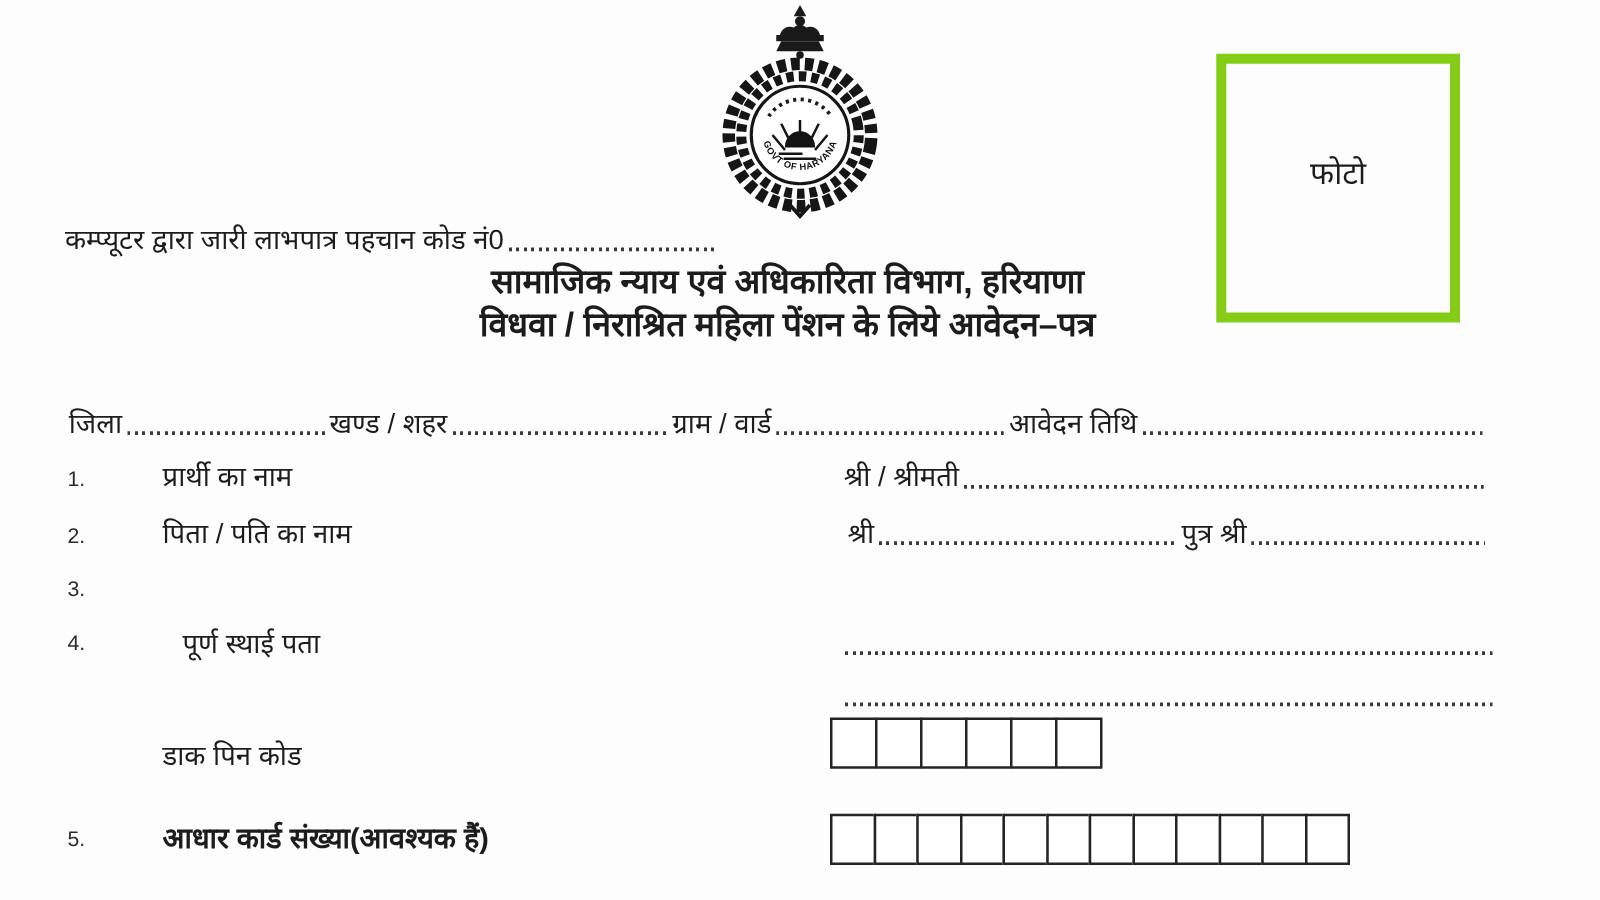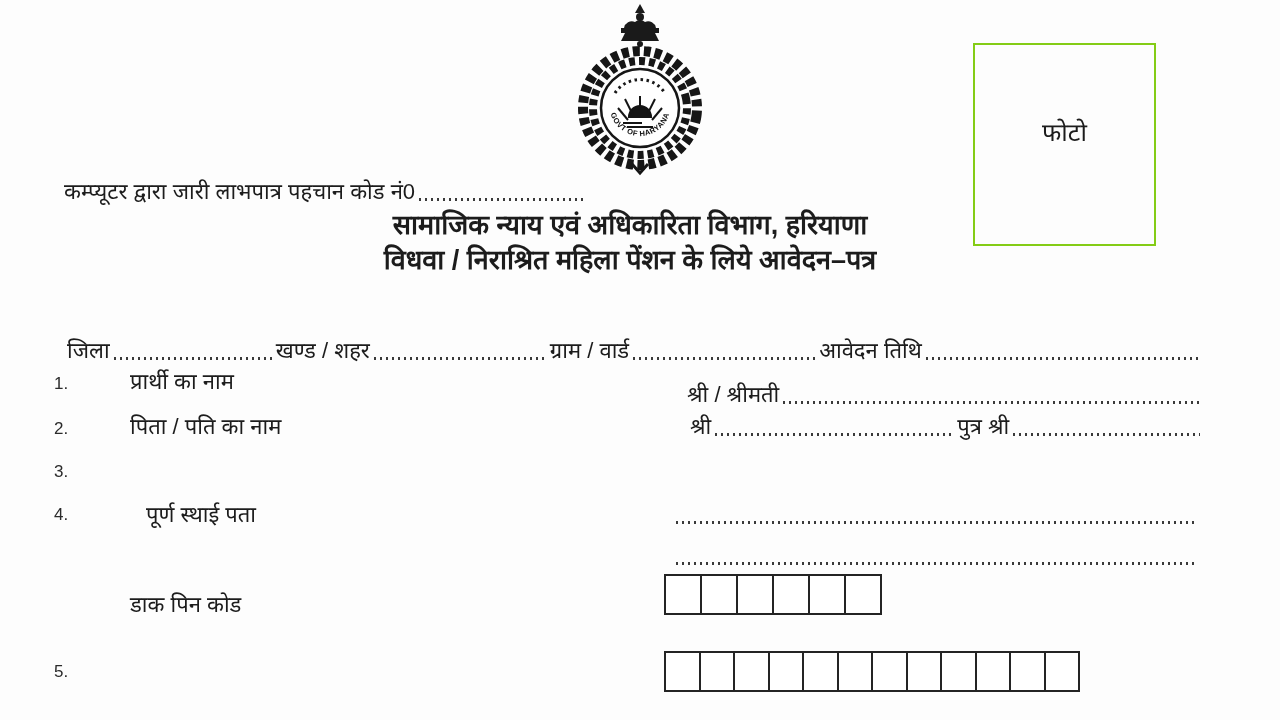--- a/index.html
+++ b/index.html
@@ -5,32 +5,32 @@
   html,body{margin:0;padding:0;background:#e8e8e8;}
   .page{
     position:relative;width:1280px;height:720px;margin:0 auto;
     background:#fdfdfd;overflow:hidden;color:#1c1c1c;
     font-family:"Liberation Sans","DejaVu Sans",sans-serif;
   }
   .abs{position:absolute;}
   .txt{font-size:22px;line-height:30px;white-space:nowrap;}
   .num{font-size:17px;line-height:24px;color:#2b2b2b;}
   .title{left:0;width:1260px;text-align:center;font-weight:bold;font-size:27px;line-height:34px;}
-  .flexrow{display:flex;align-items:flex-start;margin-left:12px;}
+  .flexrow{display:flex;align-items:flex-start;}
   .dots{
     height:3px;align-self:flex-end;margin:0 4px 6px 4px;
     background:repeating-linear-gradient(90deg,#3a3a3a 0 2.4px,transparent 2.4px 6px);
   }
   .dotline{
     height:3px;
     background:repeating-linear-gradient(90deg,#3a3a3a 0 2.4px,transparent 2.4px 6px);
   }
   .photo-box{
     left:973px;top:43px;width:179px;height:199px;
-    border:2px solid #84cc16;display:flex;align-items:center;justify-content:center;
+    border:8px solid #84cc16;display:flex;align-items:center;justify-content:center;
   }
   .photo-box span{font-size:25px;margin-top:-28px;}
   .boxes{display:flex;}
   .char-box{border:2px solid #242424;background:#fff;}
   .char-box + .char-box{margin-left:-2px;}
   .pin-boxes .char-box{width:34px;height:37px;}
   .aadhaar-boxes .char-box{width:32.5px;height:37px;}
   .bold-label{font-weight:bold;font-size:23px;}
   .prefix{white-space:nowrap;}
 </style>
@@ -78,34 +78,34 @@
   </div>
 
   <div class="abs flexrow txt" style="left:52px;top:177px;width:640px;">
     <span>कम्प्यूटर द्वारा जारी लाभपात्र पहचान कोड नं0</span>
     <span class="dots" style="width:168px;"></span>
   </div>
 
   <div class="abs title" style="top:208px;">सामाजिक न्याय एवं अधिकारिता विभाग, हरियाणा</div>
   <div class="abs title" style="top:243px;">विधवा / निराश्रित महिला पेंशन के लिये आवेदन–पत्र</div>
 
-  <div class="abs flexrow txt" style="left:55px;top:336px;width:1135px;">
+  <div class="abs flexrow txt" style="left:55px;top:324px;width:1135px;">
     <span>जिला</span>
     <span class="dots" style="width:158px;"></span>
     <span>खण्ड / शहर</span>
     <span class="dots" style="width:172px;"></span>
     <span>ग्राम / वार्ड</span>
     <span class="dots" style="width:182px;"></span>
     <span>आवेदन तिथि</span>
     <span class="dots" style="flex:1;"></span>
   </div>
 
   <div class="abs num" style="left:54px;top:372px;">1.</div>
   <div class="abs txt" style="left:130px;top:367px;">प्रार्थी का नाम</div>
-  <div class="abs flexrow txt" style="left:675px;top:380px;width:516px;">
+  <div class="abs flexrow txt" style="left:675px;top:367px;width:516px;">
     <span class="prefix">श्री / श्रीमती</span>
     <span class="dots" style="flex:1;"></span>
   </div>
 
   <div class="abs num" style="left:54px;top:417px;">2.</div>
   <div class="abs flexrow txt" style="left:678px;top:412px;width:514px;">
     <span class="prefix">श्री</span>
     <span class="dots" style="width:238px;"></span>
     <span class="prefix">पुत्र श्री</span>
     <span class="dots" style="flex:1;"></span>
@@ -123,20 +123,21 @@
   <div class="abs boxes pin-boxes" style="left:664px;top:574px;">
       <div class="char-box"></div>
       <div class="char-box"></div>
       <div class="char-box"></div>
       <div class="char-box"></div>
       <div class="char-box"></div>
       <div class="char-box"></div>
     </div>
 
   <div class="abs num" style="left:54px;top:660px;">5.</div>
+  <div class="abs txt bold-label" style="left:130px;top:655px;">आधार कार्ड संख्या(आवश्यक हैं)</div>
   <div class="abs boxes aadhaar-boxes" style="left:664px;top:651px;">
       <div class="char-box"></div>
       <div class="char-box"></div>
       <div class="char-box"></div>
       <div class="char-box"></div>
       <div class="char-box"></div>
       <div class="char-box"></div>
       <div class="char-box"></div>
       <div class="char-box"></div>
       <div class="char-box"></div>

